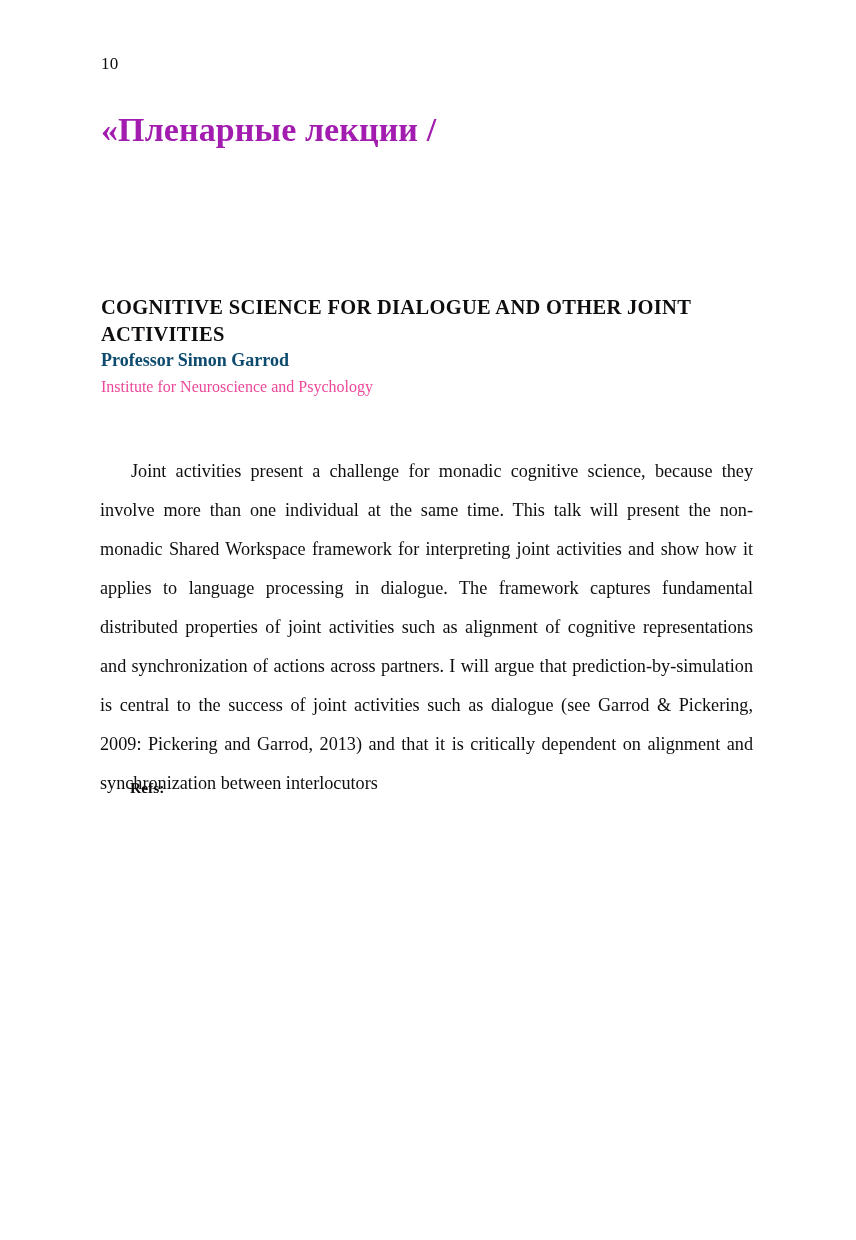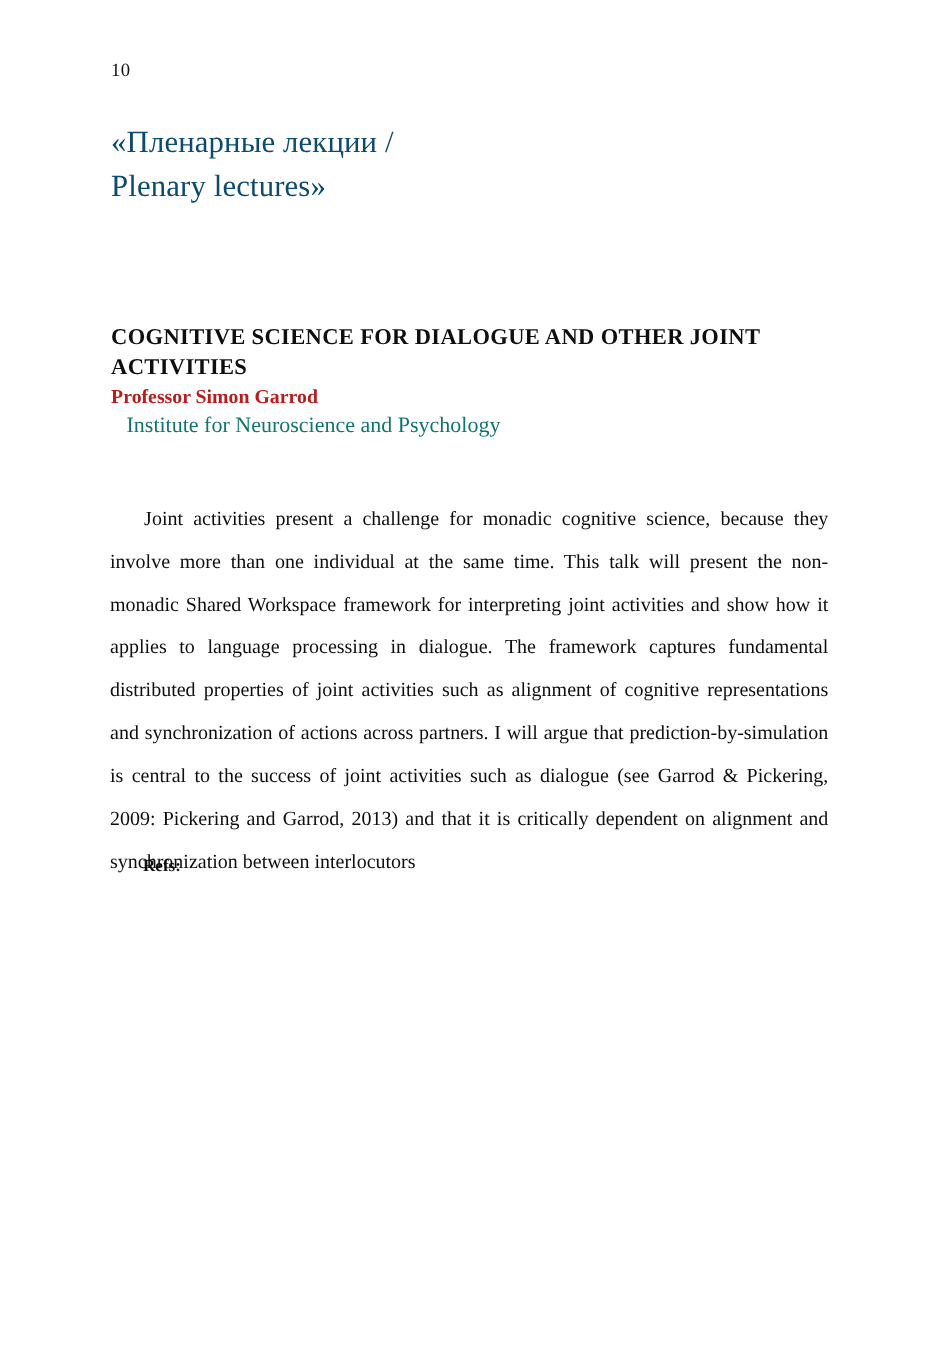--- a/index.html
+++ b/index.html
@@ -32,24 +32,24 @@
     font-family: "Liberation Serif", serif;
     color: #100d0e;
     letter-spacing: 0.2px;
   }
   .doc-title {
     position: absolute;
     left: 101px;
     top: 110px;
     width: 660px;
     font-family: "Liberation Serif", serif;
-    font-weight: normal;
-    font-size: 28px;
+    font-weight: bold;
+    font-size: 34px;
     line-height: 40px;
-    color: #0c4a6e;
+    color: #a21caf;
     letter-spacing: 0.1px;
   }
   .section-title {
     position: absolute;
     left: 101px;
     top: 264px;
     width: 640px;
     font-family: "Liberation Serif", serif;
     font-weight: bold;
     font-size: 20.5px;
@@ -59,31 +59,31 @@
     margin-top: 30px;
   }
   .author {
     position: absolute;
     left: 101px;
     top: 348px;
     font-family: "Liberation Serif", serif;
     font-weight: bold;
     font-size: 18px;
     line-height: 25px;
-    color: #b91c1c;
+    color: #0c4a6e;
   }
   .affiliation {
     position: absolute;
-    left: 115px;
+    left: 101px;
     top: 374px;
     width: 600px;
     font-family: "Liberation Serif", serif;
-    font-size: 20px;
+    font-size: 16px;
     line-height: 26px;
-    color: #0f766e;
+    color: #ec4899;
   }
   .abstract {
     position: absolute;
     left: 100px;
     top: 452px;
     width: 653px;
     font-family: "Liberation Serif", serif;
     font-size: 18.2px;
     line-height: 39px;
     text-align: justify;
@@ -124,21 +124,20 @@
 </style>
 </head>
 <body>
 
 <div class="page">
 
   <div class="page-number">10</div>
 
   <div class="doc-title">
     <div>«Пленарные лекции /</div>
-    <div>Plenary lectures»</div>
   </div>
 
   <div class="section-title">COGNITIVE SCIENCE FOR DIALOGUE AND OTHER JOINT ACTIVITIES</div>
 
   <div class="author">Professor Simon Garrod</div>
 
   <div class="affiliation">
     <div>Institute for Neuroscience and Psychology</div>
   </div>
 

